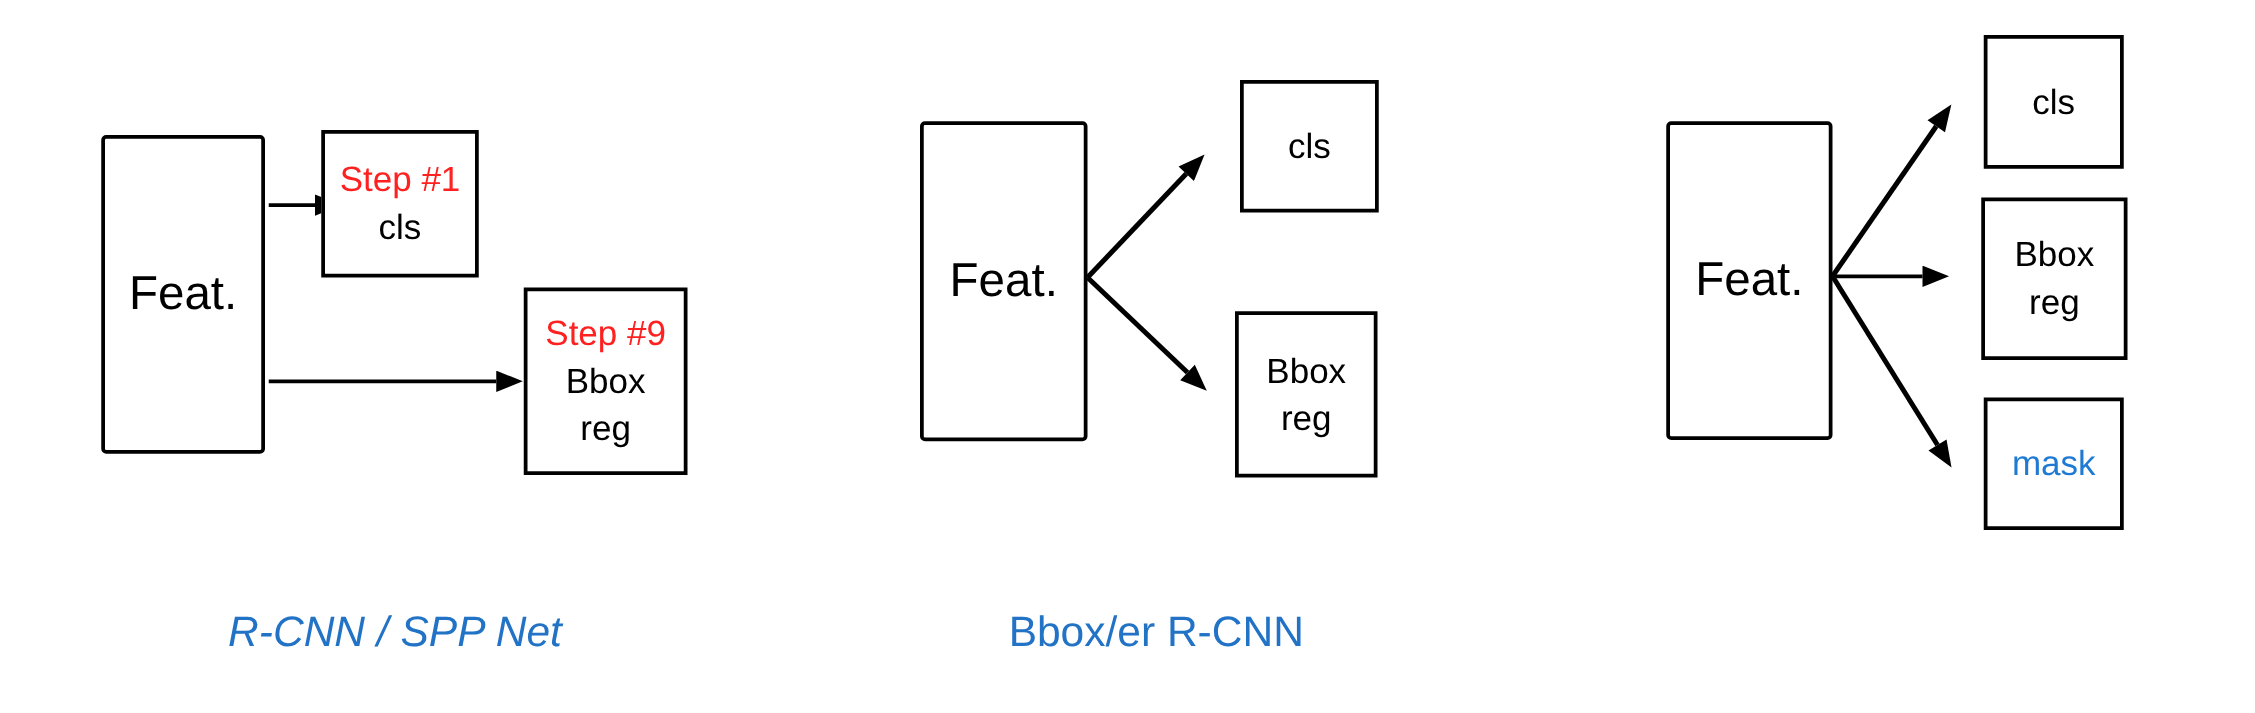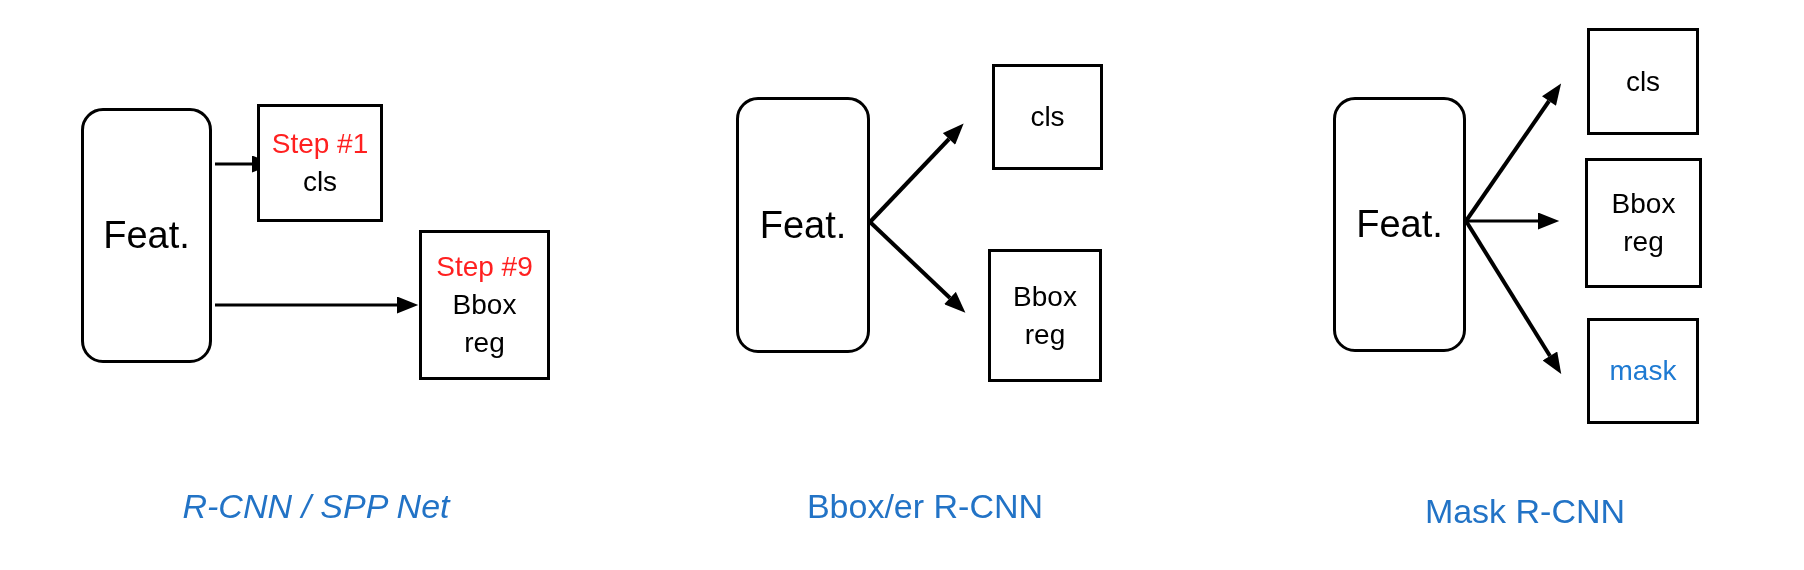--- a/index.html
+++ b/index.html
@@ -19,21 +19,21 @@
   .arrow-layer {
     position: absolute;
     left: 0; top: 0;
     width: 1804px;
     height: 570px;
     pointer-events: none;
   }
   .feat {
     position: absolute;
     border: 3px solid var(--stroke, #000);
-    border-radius: 22px;
+    border-radius: 4px;
     background: #fff;
     display: flex;
     align-items: center;
     justify-content: center;
     font-size: 38px;
     box-sizing: border-box;
   }
   .obox {
     position: absolute;
     border: 3px solid var(--stroke, #000);
@@ -122,15 +122,14 @@
 
   <div class="obox" style="left:1585px; top:158px; width:117px; height:130px;">
     <div>Bbox</div>
     <div>reg</div>
   </div>
 
   <div class="obox" style="left:1587px; top:318px; width:112px; height:106px;">
     <div class="mask-label">mask</div>
   </div>
 
-  <div class="caption" style="left:1325px; top:492px;">Mask R-CNN</div>
 
 </div>
 
 </body></html>

